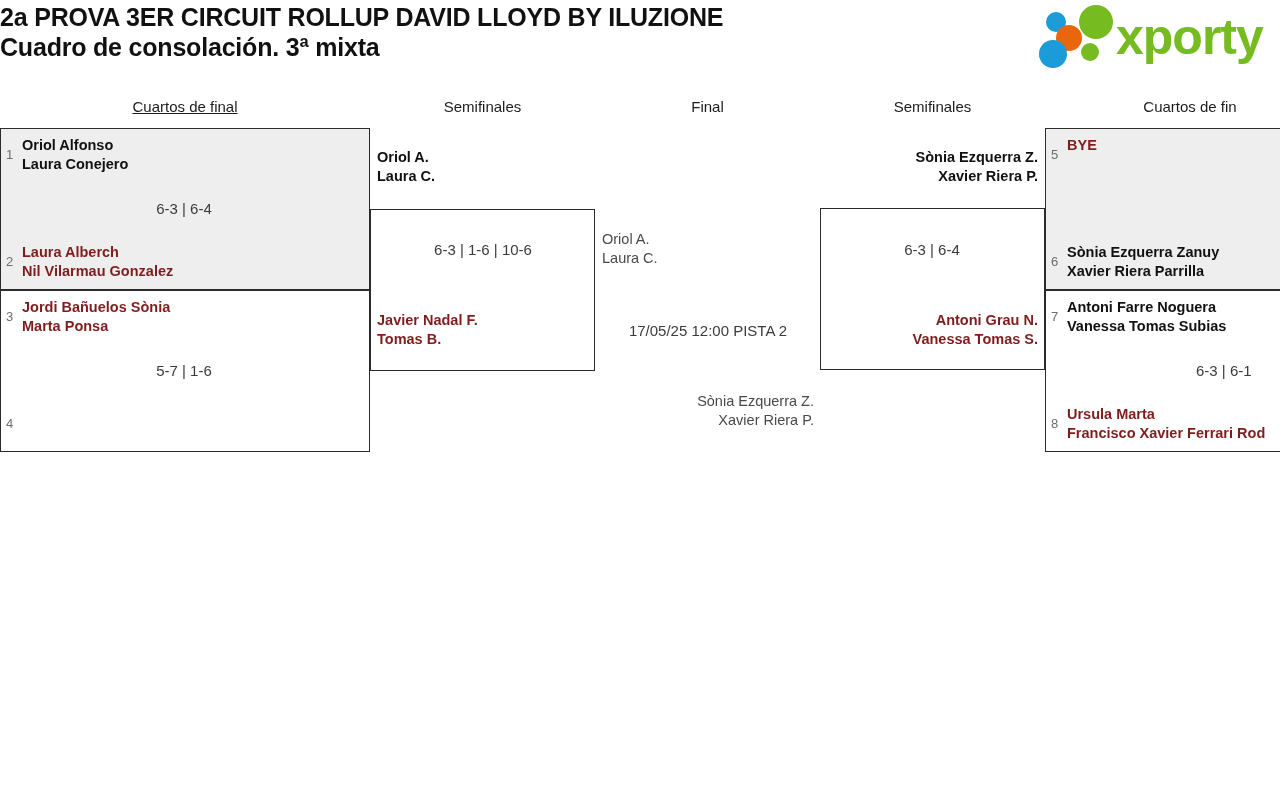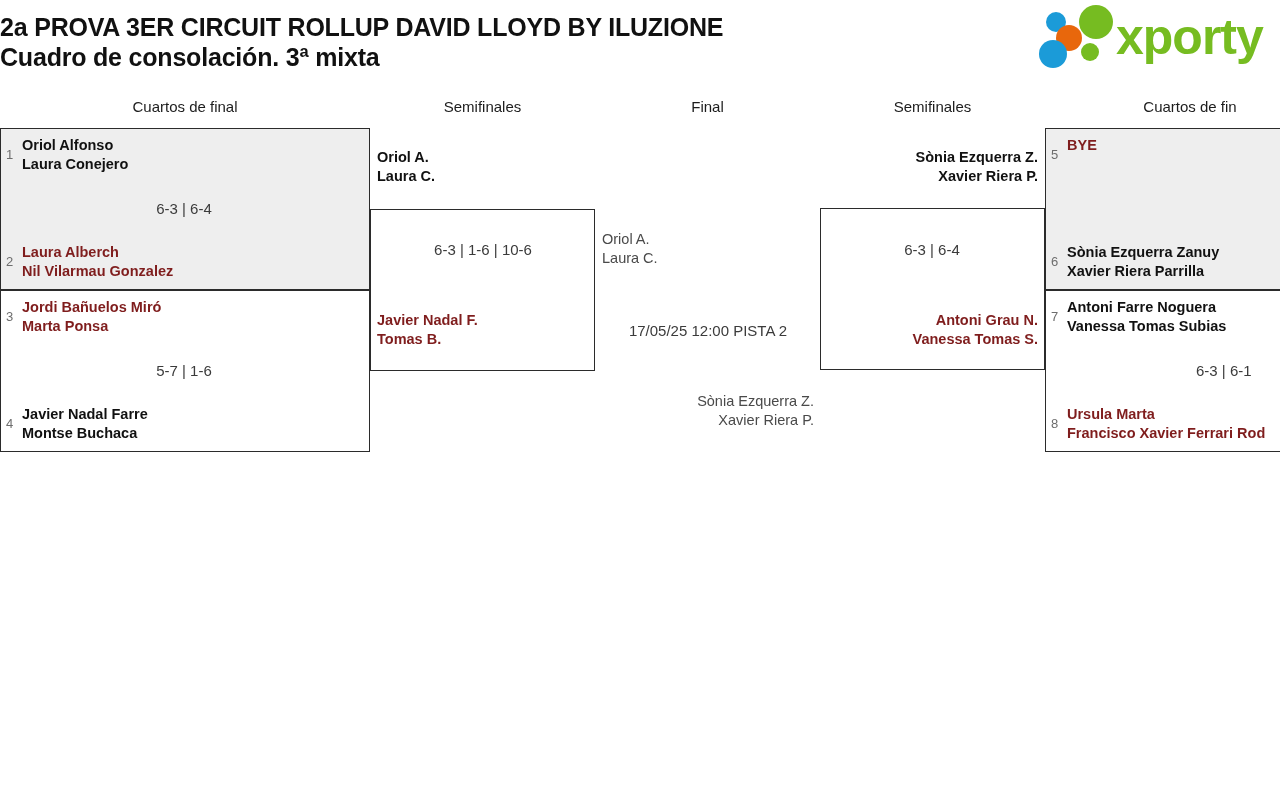--- a/index.html
+++ b/index.html
@@ -20,21 +20,21 @@
   
   #header {
     position: absolute;
     left: 0; top: 0;
     width: 1280px;
     height: 90px;
   }
 
   #title-block {
     position: absolute;
-    left: 0; top: 12px;
+    left: 0; top: 2px;
     width: 1020px;
   }
 
   .title-line {
     font-size: 25px;
     font-weight: 700;
     line-height: 30px;
     letter-spacing: -0.2px;
     white-space: nowrap;
     color: #111111;
@@ -129,21 +129,21 @@
       <circle cx="37" cy="36" r="13" fill="#e8670c"></circle>
       <circle cx="21" cy="52" r="14" fill="#1b9bd8"></circle>
       <circle cx="64" cy="20" r="17" fill="#76bc21"></circle>
       <circle cx="58" cy="50" r="9" fill="#76bc21"></circle>
       <text x="84" y="52" font-family="Liberation Sans, sans-serif" font-size="50" font-weight="700" fill="#76bc21" letter-spacing="-1">xporty</text>
     </svg>
   </div>
 
 </div>
 
-<div class="col-header" style="left:0px;   width:370px;">Cuartos de final</div>
+<div class="col-header" style="left:0px;   width:370px;text-decoration:underline;">Cuartos de final</div>
 <div class="col-header" style="left:370px; width:225px;">Semifinales</div>
 <div class="col-header" style="left:595px; width:225px;">Final</div>
 <div class="col-header" style="left:820px; width:225px;">Semifinales</div>
 <div class="col-header" style="left:1045px;width:290px;">Cuartos de fin</div>
 
 <div id="bracket">
 
   <div class="match-box shaded" style="left:0px; top:128px; width:370px; height:162px;"></div>
 
   <div class="team winner" style="left:6px; top:136px; width:356px;">
@@ -162,33 +162,29 @@
       <span class="nm">Laura Alberch</span>
       <span class="nm">Nil Vilarmau Gonzalez</span>
     </span>
   </div>
 
   <div class="match-box" style="left:0px; top:290px; width:370px; height:162px;"></div>
 
   <div class="team loser" style="left:6px; top:298px; width:356px;">
     <span class="seed">3</span>
     <span class="names">
-      <span class="nm">Jordi Bañuelos Miró</span>
+      <span class="nm">Jordi Bañuelos Sònia</span>
       <span class="nm">Marta Ponsa</span>
     </span>
   </div>
 
   <div class="score c" style="left:6px; top:362px; width:356px;">5-7 | 1-6</div>
 
   <div class="team winner" style="left:6px; top:405px; width:356px;">
     <span class="seed">4</span>
-    <span class="names">
-      <span class="nm">Javier Nadal Farre</span>
-      <span class="nm">Montse Buchaca</span>
-    </span>
   </div>
 
   <div class="match-box" style="left:370px; top:209px; width:225px; height:162px;"></div>
 
   <div class="team winner" style="left:377px; top:148px; width:212px;">
     <span class="names">
       <span class="nm">Oriol A.</span>
       <span class="nm">Laura C.</span>
     </span>
   </div>

